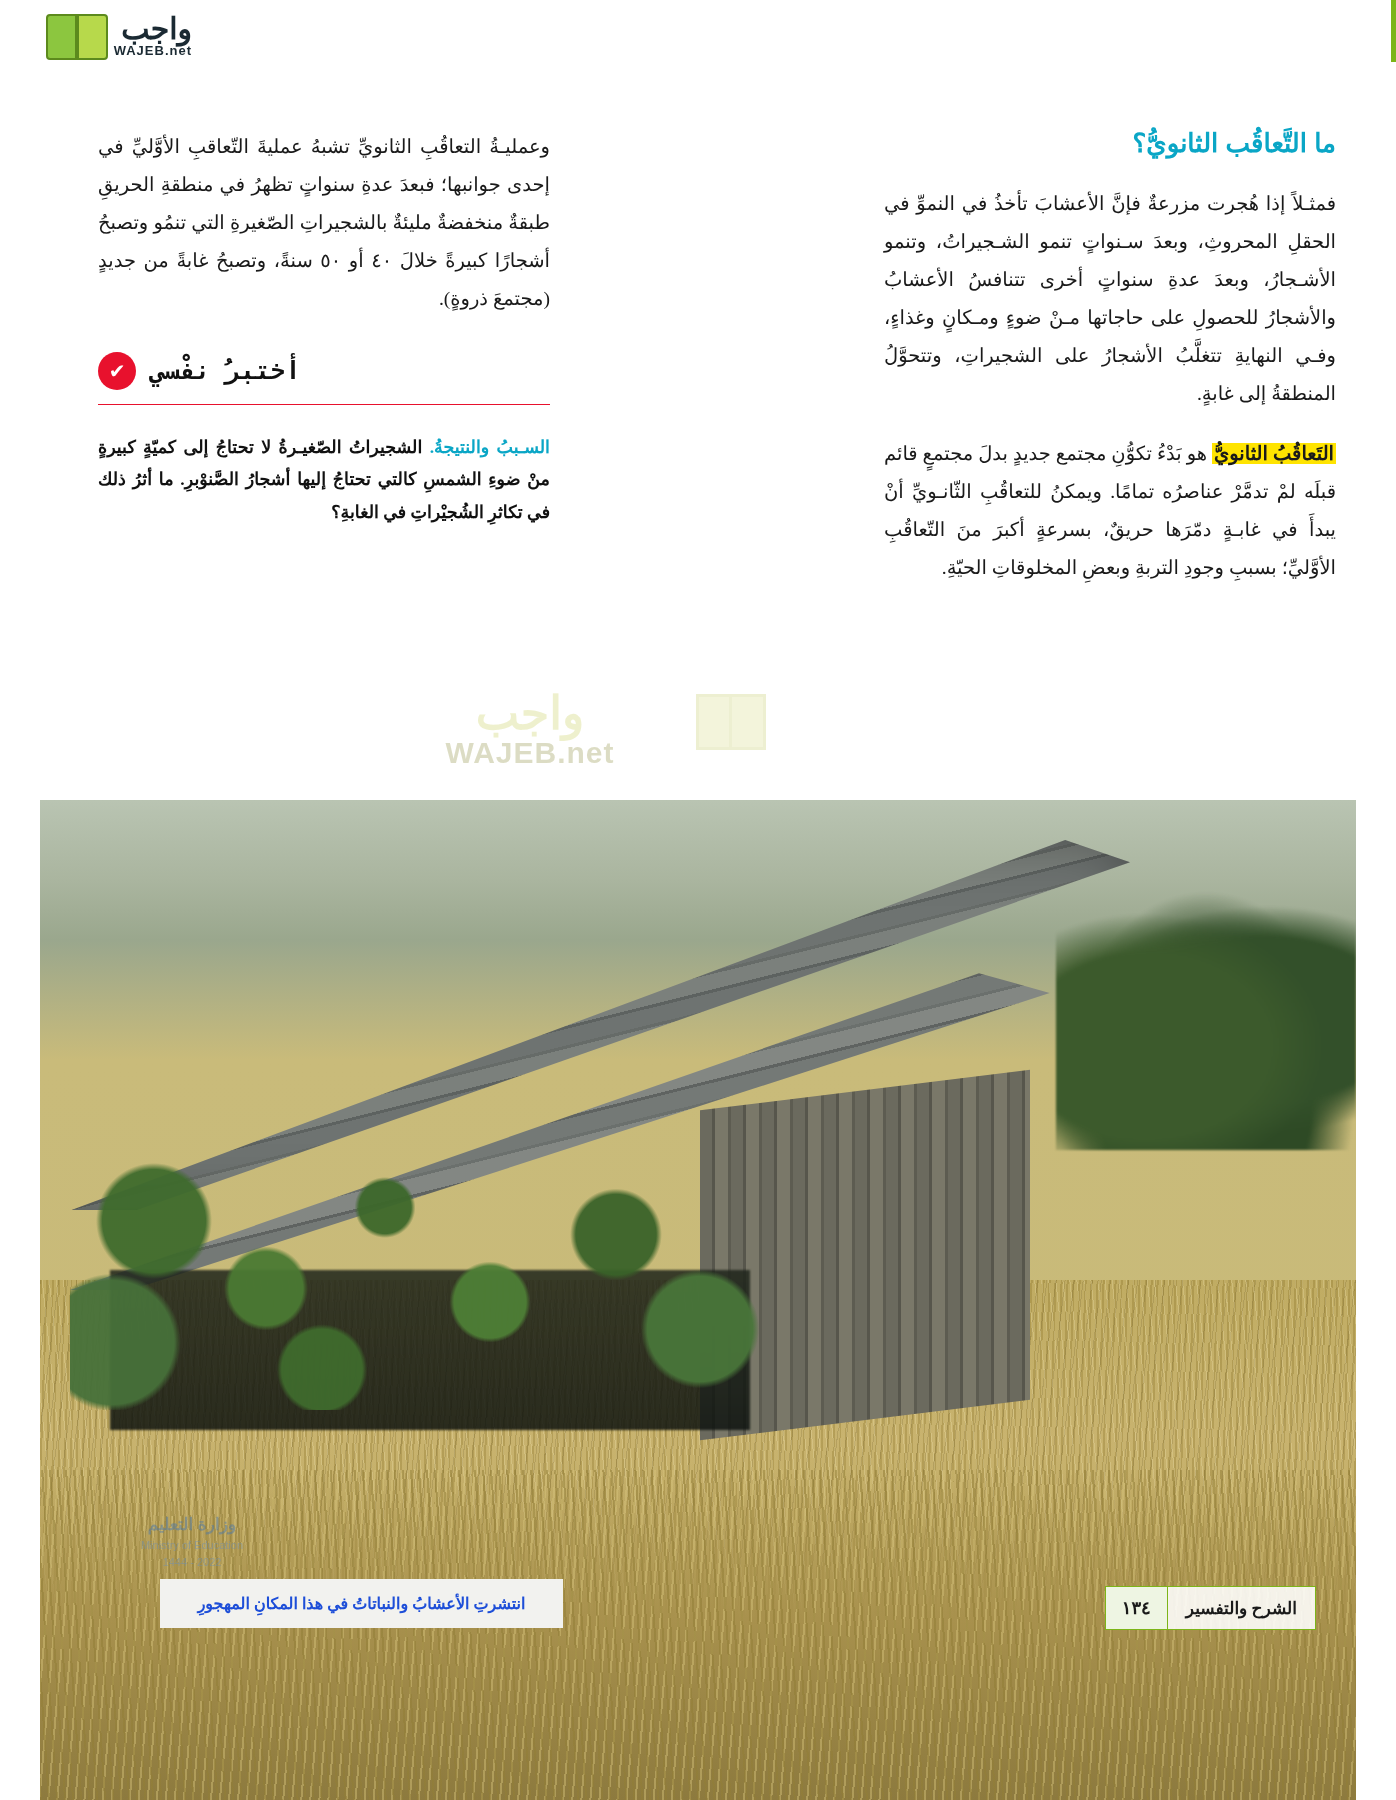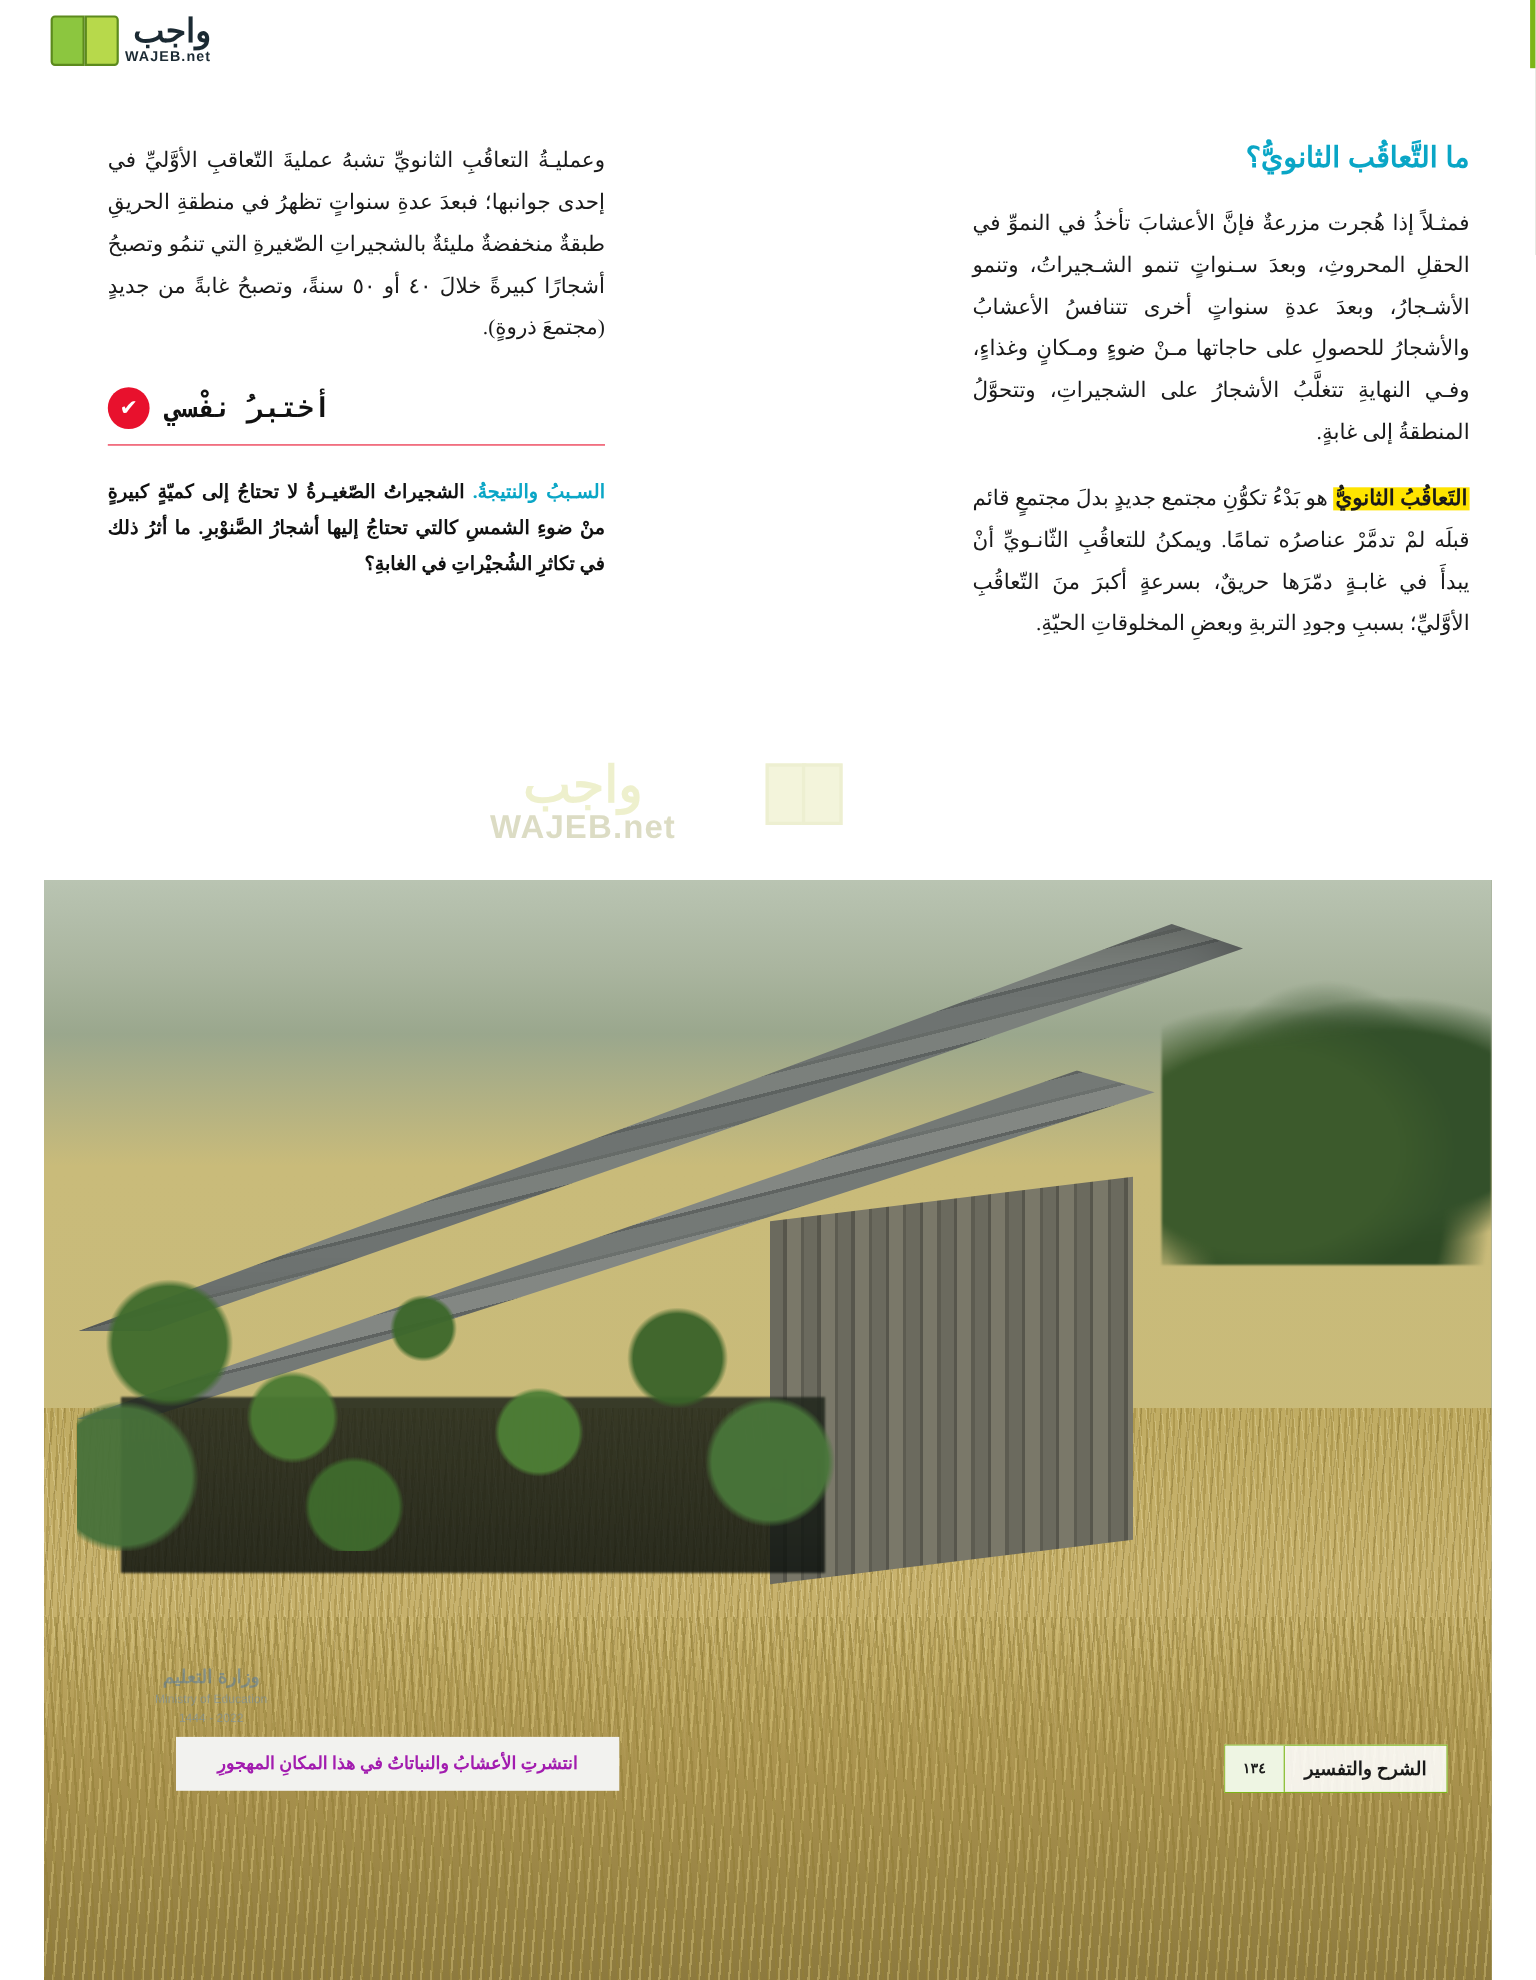--- a/index.html
+++ b/index.html
@@ -324,21 +324,21 @@
   .caption {
     position: absolute;
     left: 120px;
     bottom: 172px;
     width: 375px;
     background: #f2f2ef;
     padding: 11px 14px;
     text-align: center;
     font-size: 16px;
     font-weight: bold;
-    color: #a21caf;
+    color: #1d4ed8;
     line-height: 1.7;
     font-family: "Liberation Serif", serif;
   }
 
   
   .ministry {
     position: absolute;
     left: 62px;
     bottom: 230px;
     width: 180px;
@@ -368,21 +368,21 @@
     display: flex;
     align-items: center;
     font-size: 17px;
     font-weight: bold;
     color: #1a1a1a;
   }
   .page-tag .num {
     padding: 0 16px;
     display: flex;
     align-items: center;
-    font-size: 13px;
+    font-size: 18px;
     font-weight: bold;
     color: #1a1a1a;
     border-right: 1px solid #7cb518;
     background: #eef5e3;
   }
 </style>
 </head>
 <body>
 
 <div class="logo-wrap">

